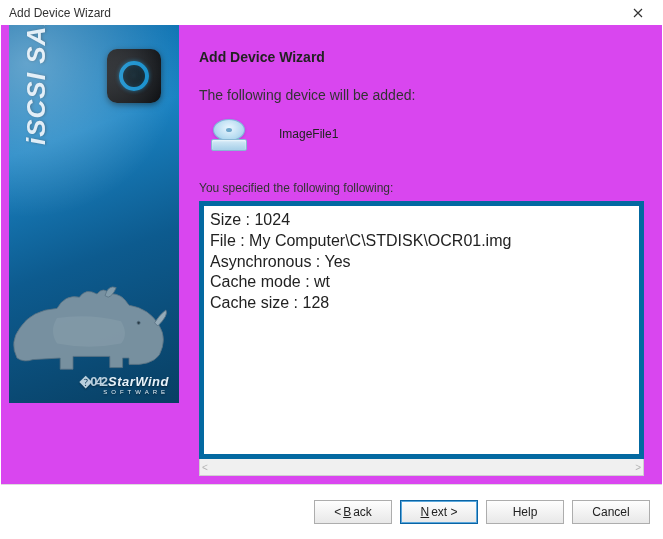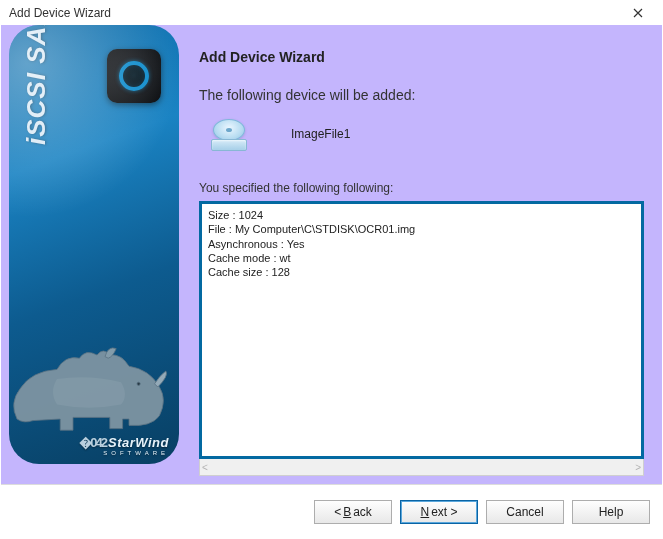--- a/index.html
+++ b/index.html
@@ -10,21 +10,21 @@
     color: #222;
     background: #fff;
   }
   .wizard {
     width: 663px;
     height: 539px;
     display: flex;
     flex-direction: column;
     border: 1px solid #fff;
     position: relative;
-    background: #c4b5fd;
+    background: #d946ef;
   }
   .titlebar {
     height: 24px;
     display: flex;
     align-items: center;
     padding: 0 8px;
     font-size: 12px;
     color: #333;
     background: #fff;
   }
@@ -38,26 +38,25 @@
   }
   .close-btn svg { width: 10px; height: 10px; }
   .body {
     flex: 1;
     display: flex;
     padding: 0;
   }
   .sidebar {
     width: 170px;
     margin: 0 0 0 8px;
-    height: 439px;
+    height: 378px;
     position: relative;
     background: linear-gradient(160deg, #0a6aa8 0%, #1a83c3 30%, #0d5b8f 60%, #083f63 100%);
     overflow: hidden;
     color: #fff;
-    border-radius: 30px;
   }
   .sidebar::after {
     
     content: "";
     position: absolute;
     top: -40px; left: -60px;
     width: 260px; height: 260px;
     background: radial-gradient(circle at 30% 30%, rgba(255,255,255,0.35), rgba(255,255,255,0) 60%);
     pointer-events: none;
   }
@@ -139,21 +138,21 @@
     margin: 6px 0 22px 0;
   }
   .summary-line {
     font-size: 14px;
     color: #333;
     margin-bottom: 14px;
   }
   .device-row {
     display: flex;
     align-items: center;
-    gap: 42px;
+    gap: 30px;
     margin-left: 10px;
     margin-bottom: 30px;
   }
   .disk-icon {
     width: 40px; height: 34px;
     position: relative;
   }
   .disk-icon .tray {
     position: absolute; left: 2px; bottom: 0;
     width: 36px; height: 12px;
@@ -184,25 +183,25 @@
   }
   .settings-label {
     font-size: 12px;
     color: #333;
     margin-bottom: 6px;
   }
   .settings-box {
     flex: 1;
     width: 100%;
     min-height: 200px;
-    border: 3px solid #0369a1;
+    border: 5px solid #0369a1;
     background: #fff;
     padding: 4px 6px;
     font-family: "Segoe UI", Tahoma, Arial, sans-serif;
-    font-size: 11px;
+    font-size: 16px;
     color: #222;
     line-height: 1.3;
     white-space: pre;
     resize: none;
     overflow: auto;
     outline: none;
   }
   .scroll-hints {
     height: 17px;
     border: 1px solid #cfcfcf;
@@ -321,17 +320,17 @@
   <div class="footer">
     <button class="btn">
       <span>&lt; </span>
         <span class="mn">B</span>
         <span>ack</span>
     </button>
     <button class="btn default">
       <span class="mn">N</span>
         <span>ext &gt;</span>
     </button>
+    <button class="btn">Help</button>
     <button class="btn">Cancel</button>
-    <button class="btn">Help</button>
   </div>
 
 </div>
 
 </body></html>

